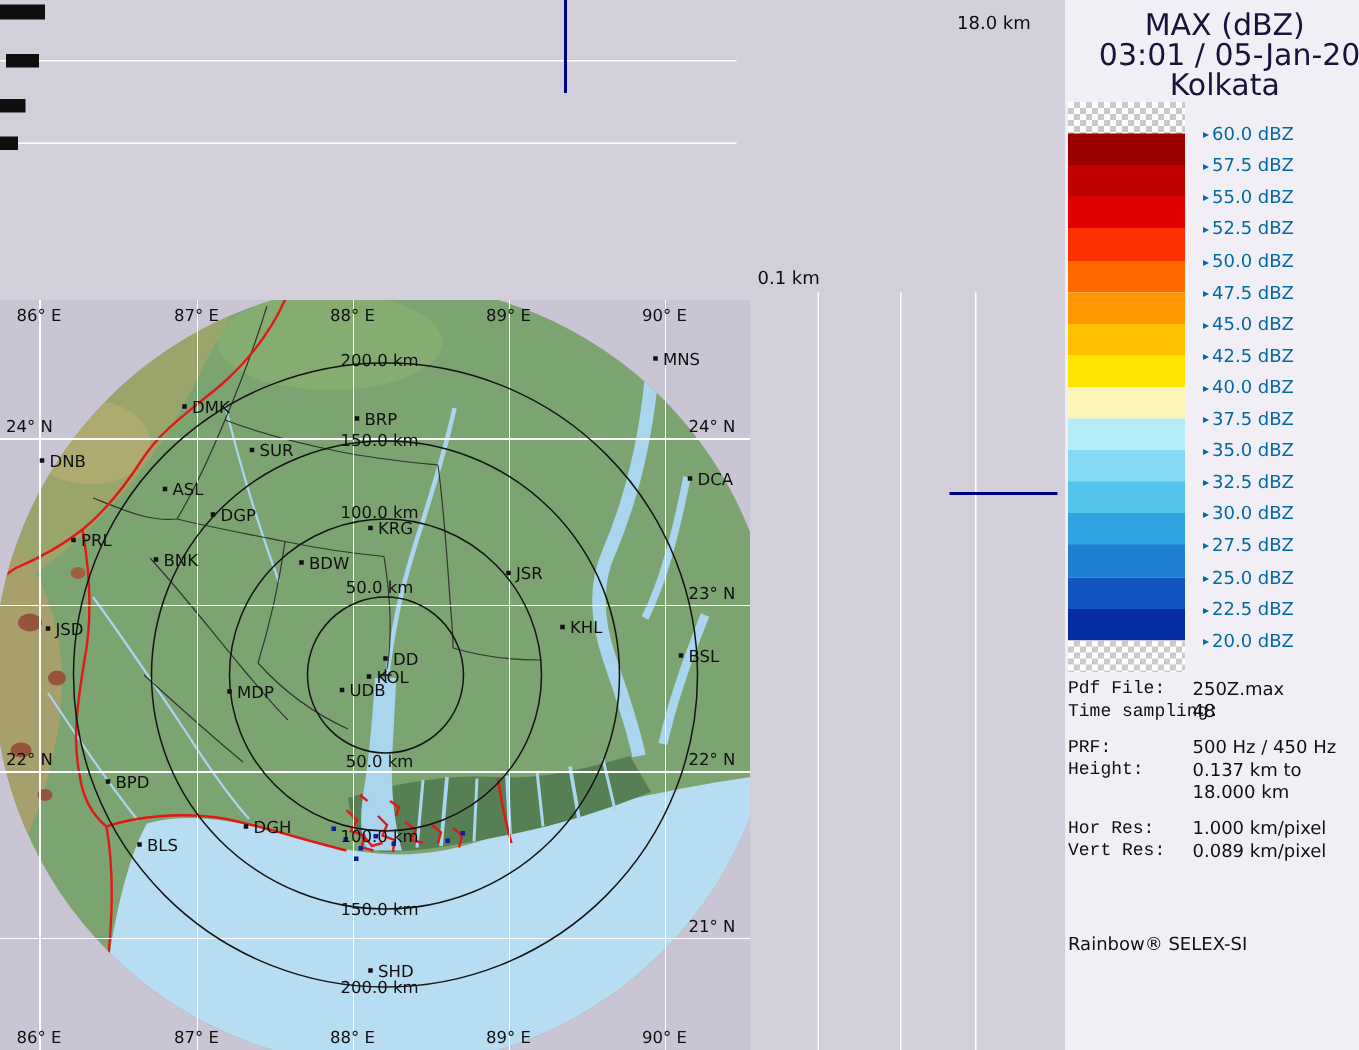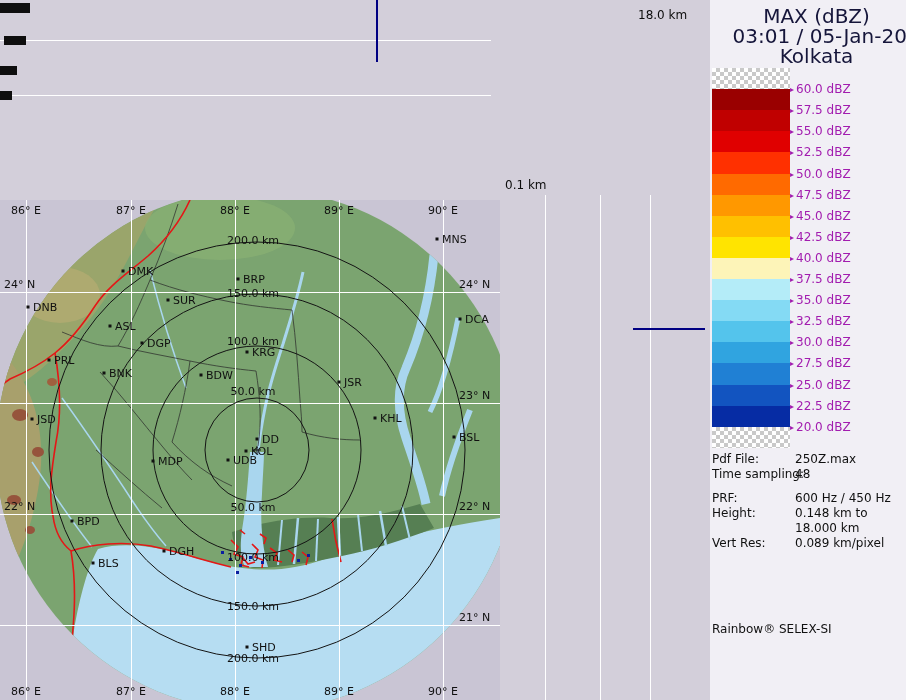--- a/index.html
+++ b/index.html
@@ -27,26 +27,26 @@
     font-size:20px;line-height:20px;color:#15153a;white-space:nowrap;}
   .swatch{position:absolute;left:2px;width:78px;}
   .checker{
     background-color:#ffffff;
     background-image:
       linear-gradient(45deg,#c9c9c9 25%,transparent 25%,transparent 75%,#c9c9c9 75%),
       linear-gradient(45deg,#c9c9c9 25%,transparent 25%,transparent 75%,#c9c9c9 75%);
     background-size:8px 8px;
     background-position:0 0,4px 4px;
   }
-  .legend-label{position:absolute;left:80px;font-size:12px;line-height:16px;color:#a21caf;white-space:nowrap;}
+  .legend-label{position:absolute;left:92px;font-size:12px;line-height:16px;color:#0369a1;white-space:nowrap;}
   .legend-label .arrow{font-size:8px;margin-right:2px;vertical-align:1px;}
   .info-list{position:absolute;left:2px;top:452px;width:192px;font-size:12px;}
   .info-row{display:flex;height:15px;line-height:15px;white-space:nowrap;}
   .info-row.gap{margin-top:9px;}
-  .info-row .lbl{width:83px;flex:none;}
+  .info-row .lbl{width:83px;flex:none;font-family:Liberation Mono, monospace;}
 </style>
 </head>
 <body>
 
 <div class="abs top-strip">
   <div class="hline" style="left:0;top:40px;width:491px;"></div>
   <div class="hline" style="left:0;top:95px;width:491px;"></div>
   <div class="tickblob" style="left:0;top:3px;width:30px;height:10px;"></div>
   <div class="tickblob" style="left:4px;top:36px;width:22px;height:9px;"></div>
   <div class="tickblob" style="left:0;top:66px;width:17px;height:9px;"></div>
@@ -297,29 +297,33 @@
       <div class="info-row">
         <span class="lbl">Pdf File:</span>
         <span class="val">250Z.max</span>
       </div>
       <div class="info-row">
         <span class="lbl">Time sampling:</span>
         <span class="val">48</span>
       </div>
       <div class="info-row gap">
         <span class="lbl">PRF:</span>
-        <span class="val">600 Hz / 450 Hz</span>
+        <span class="val">500 Hz / 450 Hz</span>
       </div>
       <div class="info-row">
         <span class="lbl">Height:</span>
-        <span class="val">0.148 km to</span>
+        <span class="val">0.137 km to</span>
       </div>
       <div class="info-row">
         <span class="lbl"></span>
         <span class="val">18.000 km</span>
+      </div>
+      <div class="info-row gap">
+        <span class="lbl">Hor Res:</span>
+        <span class="val">1.000 km/pixel</span>
       </div>
       <div class="info-row">
         <span class="lbl">Vert Res:</span>
         <span class="val">0.089 km/pixel</span>
       </div>
     </div>
   <div class="abs" style="left:2px;top:622px;font-size:12px;">Rainbow® SELEX-SI</div>
 </div>
 
 </body></html>

